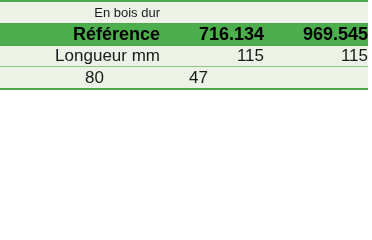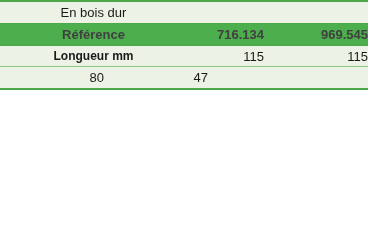--- a/index.html
+++ b/index.html
@@ -57,54 +57,53 @@
     box-sizing: border-box;
     font-size: 13px;
     color: #1a1a1a;
     white-space: nowrap;
     overflow: hidden;
   }
 
   .cell.label {
     width: 160px;
     padding-left: 27px;
-    text-align: center;
+    text-align: right;
   }
 
   .cell.val {
     width: 104px;
     text-align: right;
   }
 
   .cell.val.second {
     width: 104px;
   }
 
   .header-row .cell {
-    color: #404040;
+    color: #000000;
     font-weight: bold;
-    font-size: 13px;
+    font-size: 18px;
   }
 
   .title-row .cell.label {
     font-size: 13px;
     color: #1a1a1a;
   }
 
   .title-row .cell.val {
     background: transparent;
   }
 
   .data-row .cell.label {
-    font-size: 12px;
-    font-weight: bold;
+    font-size: 17px;
   }
 
   .data-row .cell.val {
-    font-size: 13px;
+    font-size: 17px;
   }
 </style>
 </head>
 <body>
 
 <div id="spec-table">
 
   <div class="row title-row">
     <div class="cell label">En bois dur</div>
     <div class="cell val"></div>

